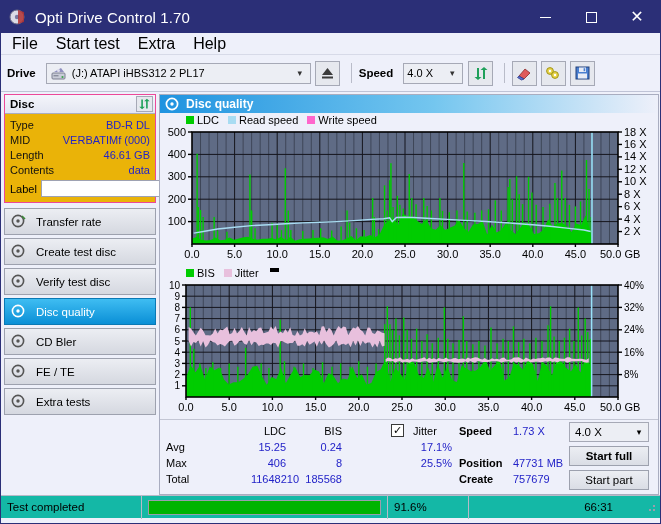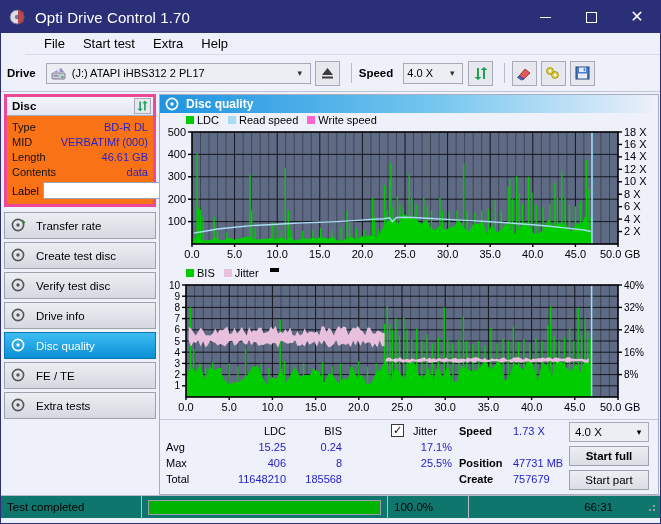--- a/index.html
+++ b/index.html
@@ -47,25 +47,24 @@
   }
   .win-btn.min span { display:block; width: 11px; height: 1px; background:#fff; }
   .win-btn.max span { display:block; width: 11px; height: 11px; border:1.4px solid #fff; }
   .win-btn.close span { font-size: 16px; font-family:"DejaVu Sans", sans-serif; }
 
   
   #menubar {
     height: 22px;
     background: #eef0fa;
     display: flex; align-items: center;
-    padding-left: 10px;
-    font-size: 13px;
+    padding-left: 2px;
+    font-size: 16px;
     color: #000;
     border-bottom: 1px solid #d7dae8;
-    margin-left: 24px;
   }
   #menubar .mi { padding: 2px 9px; white-space: nowrap; }
 
   
   #toolbar {
     height: 37px;
     background: #eef0fa;
     display: flex; align-items: center;
     padding: 0 6px;
     border-bottom: 1px solid #bfc3d6;
@@ -102,22 +101,22 @@
   #body { display: flex; height: 403px; }
 
   
   #leftpanel {
     width: 158px; flex: 0 0 158px;
     background: #eef0fa;
     padding: 2px 3px 0 3px;
     display: flex; flex-direction: column;
   }
   .disc-box {
-    border: 3px solid #ec4899;
-    background: #f97316;
+    border: 1px solid #ec4899;
+    background: #eab308;
   }
   .disc-head {
     height: 19px;
     display: flex; align-items: center;
     padding: 0 2px 0 5px;
     border-bottom: 1px solid #a9adc0;
     background: linear-gradient(#f4f5fb,#e3e6f1);
   }
   .disc-head b { font-size: 11.5px; }
   .disc-head .hbtn {
@@ -242,21 +241,21 @@
     display:flex; align-items:center;
     padding-left: 5px;
     font-size: 11.5px;
   }
   .scombo .chev { margin-left: auto; width: 18px; text-align:center; font-size: 9px; font-family:"DejaVu Sans",sans-serif;}
 
   
   #statusbar {
     height: 23px;
     border-top: 1px solid #b6bac8;
-    background: #0f766e;
+    background: #14b8a6;
     display: flex; align-items: center;
     font-size: 11.5px;
   }
   #statusbar .sec { height: 23px; display:flex; align-items:center; padding: 0 6px; }
   #statusbar .div { width: 1px; height: 23px; background: #b6bac8; }
   .progress-outer {
     width: 233px; height: 15px;
     border: 1px solid #9a9eac;
     background: #fff;
     padding: 0;
@@ -434,37 +433,37 @@
         </div>
         <div class="navbtn">
           <span class="nicon">
             <svg width="15" height="14" viewBox="0 0 15 14">
                 <circle cx="7" cy="7" r="5.6" fill="none" stroke="#555" stroke-width="1.6"></circle>
                 <circle cx="7" cy="7" r="1.7" fill="#555"></circle>
               </svg>
           </span>
           <span>Verify test disc</span>
         </div>
-        <div class="navbtn">
-          <span class="nicon">
-            <svg width="15" height="14" viewBox="0 0 15 14">
-                <circle cx="7" cy="7" r="5.6" fill="none" stroke="#555" stroke-width="1.6"></circle>
-                <circle cx="7" cy="7" r="1.7" fill="#555"></circle>
-              </svg>
-          </span>
-          <span>Drive info</span>
-        </div>
         <div class="navbtn sel">
           <span class="nicon">
             <svg width="15" height="14" viewBox="0 0 15 14">
                 <circle cx="7" cy="7" r="5.6" fill="none" stroke="#fff" stroke-width="1.6"></circle>
                 <circle cx="7" cy="7" r="1.7" fill="#fff"></circle>
               </svg>
           </span>
           <span>Disc quality</span>
+        </div>
+        <div class="navbtn">
+          <span class="nicon">
+            <svg width="15" height="14" viewBox="0 0 15 14">
+                <circle cx="7" cy="7" r="5.6" fill="none" stroke="#555" stroke-width="1.6"></circle>
+                <circle cx="7" cy="7" r="1.7" fill="#555"></circle>
+              </svg>
+          </span>
+          <span>CD Bler</span>
         </div>
         <div class="navbtn">
           <span class="nicon">
             <svg width="15" height="14" viewBox="0 0 15 14">
                 <circle cx="7" cy="7" r="5.6" fill="none" stroke="#555" stroke-width="1.6"></circle>
                 <circle cx="7" cy="7" r="1.7" fill="#555"></circle>
               </svg>
           </span>
           <span>FE / TE</span>
         </div>
@@ -904,21 +903,21 @@
       <div id="stats">
         <div class="cell hdr" style="left:78px;top:5px;width:48px;text-align:right;">LDC</div>
         <div class="cell hdr" style="left:134px;top:5px;width:48px;text-align:right;">BIS</div>
 
         <div class="cell lbl" style="left:6px;top:21px;">Avg</div>
         <div class="cell lbl" style="left:6px;top:37px;">Max</div>
         <div class="cell lbl" style="left:6px;top:53px;">Total</div>
 
         <div class="cell val" style="left:46px;top:21px;width:80px;text-align:right;">15.25</div>
         <div class="cell val" style="left:46px;top:37px;width:80px;text-align:right;">406</div>
-        <div class="cell val" style="left:30px;top:53px;width:96px;text-align:right;">11648210</div>
+        <div class="cell val" style="left:30px;top:53px;width:109px;text-align:right;">11648210</div>
 
         <div class="cell val" style="left:122px;top:21px;width:60px;text-align:right;">0.24</div>
         <div class="cell val" style="left:122px;top:37px;width:60px;text-align:right;">8</div>
         <div class="cell val" style="left:122px;top:53px;width:60px;text-align:right;">185568</div>
 
         <div class="chk" style="left:231px;top:4px;">
             <span>✓</span>
           </div>
         <div class="cell lbl" style="left:253px;top:5px;">Jitter</div>
         <div class="cell val" style="left:230px;top:21px;width:62px;text-align:right;">17.1%</div>
@@ -943,21 +942,21 @@
 
   <div id="statusbar">
     <div class="sec" style="width:140px;">Test completed</div>
     <div class="div"></div>
     <div class="sec">
       <div class="progress-outer">
         <div class="progress-inner" id="prog-inner" style="width: 100%; background: rgb(0, 180, 0);"></div>
       </div>
     </div>
     <div class="div"></div>
-    <div class="sec" style="width:80px;">100.0%</div>
+    <div class="sec" style="width:80px;">91.6%</div>
     <div class="div"></div>
     <div class="sec" style="width:150px;justify-content:flex-end;">66:31</div>
     <div class="gripper">
       <i style="left:8px;top:8px"></i>
         <i style="left:4px;top:8px"></i>
         <i style="left:8px;top:4px"></i>
     </div>
   </div>
 </div>
 

